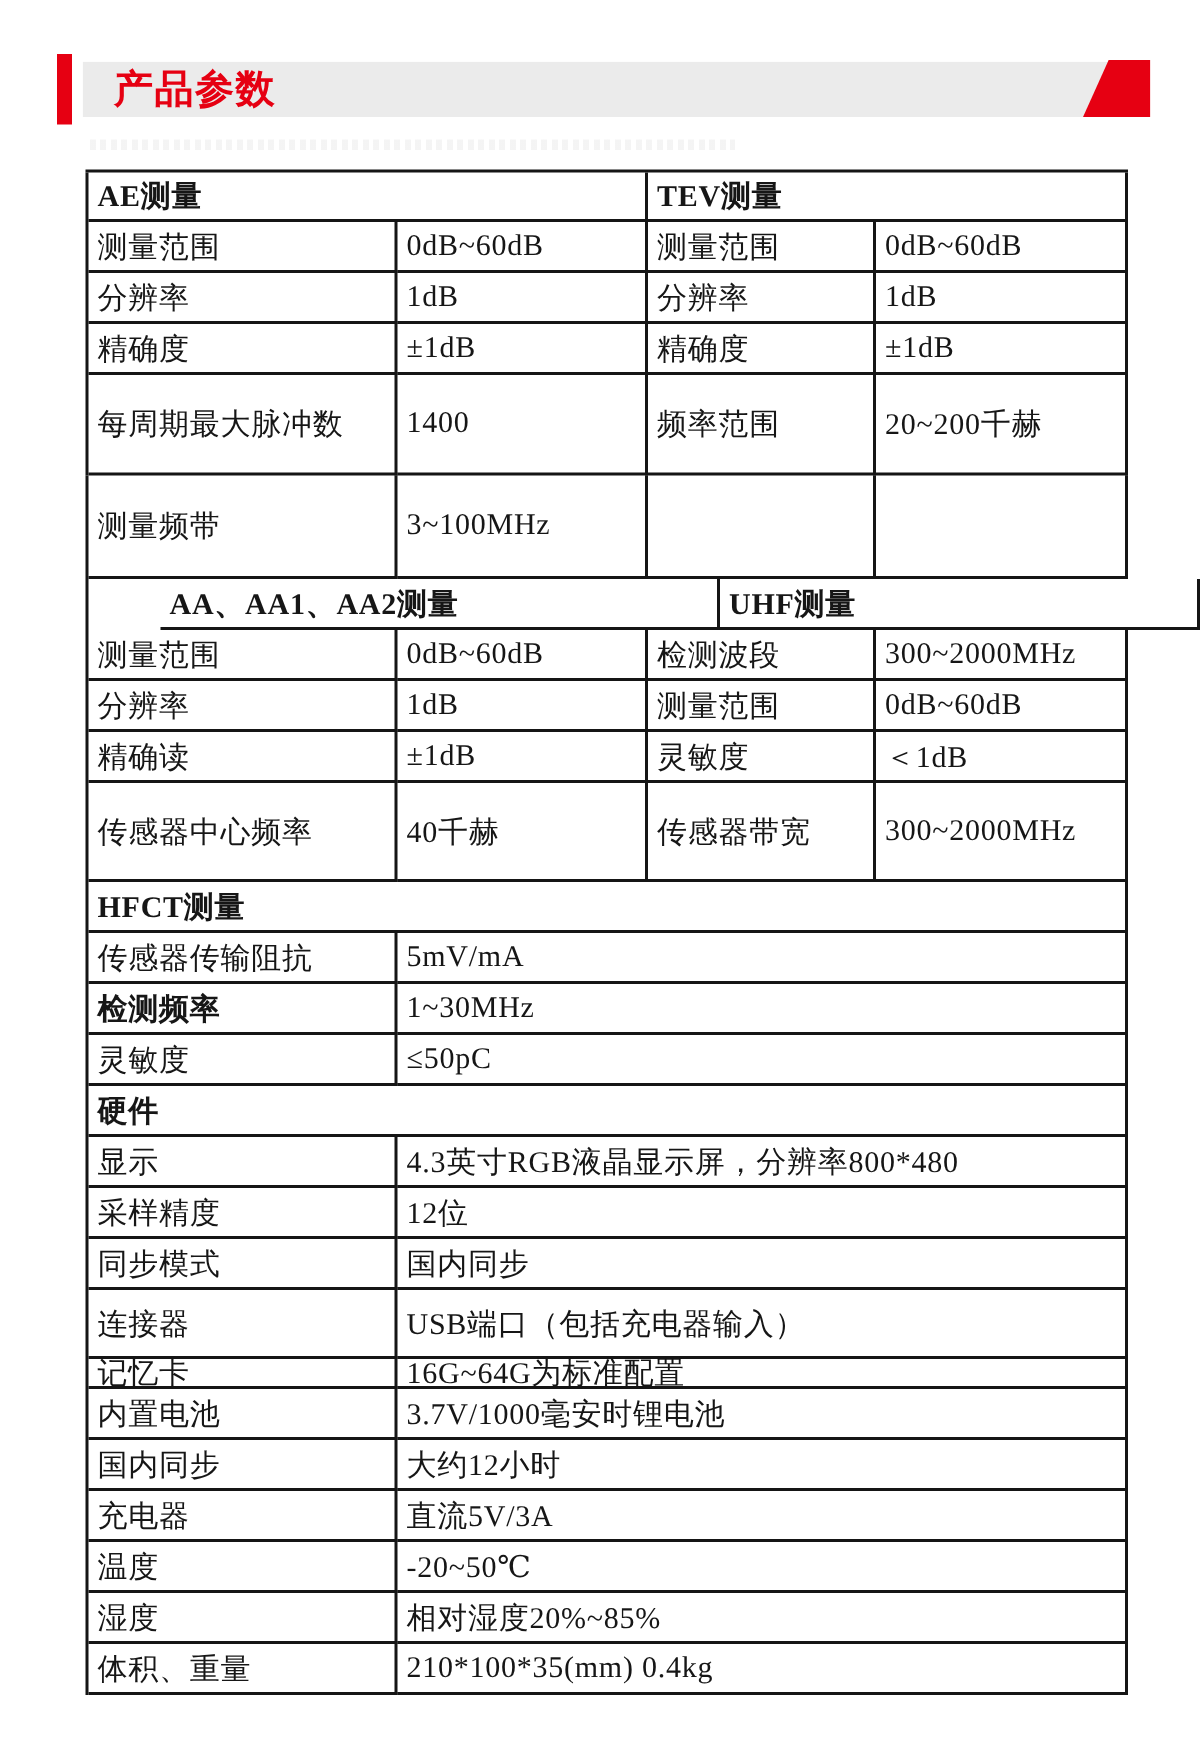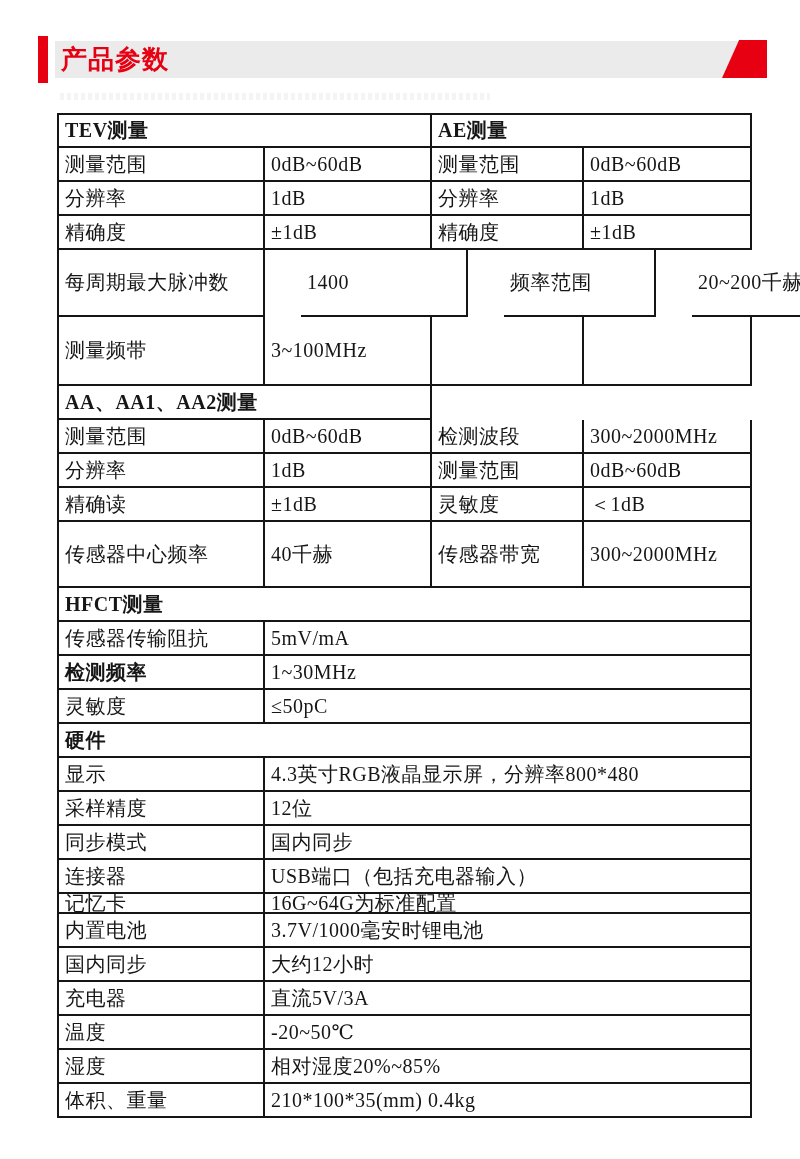--- a/index.html
+++ b/index.html
@@ -17,21 +17,21 @@
   }
   .hdr-banner{
     position:absolute;left:55px;top:41px;width:684px;height:37px;
     background:#ebebeb;
     clip-path:polygon(0 0,100% 0,calc(100% - 17px) 100%,0 100%);
     display:flex;align-items:center;
   }
   .hdr-title{
     font-family:"Liberation Sans","DejaVu Sans",sans-serif;
     font-weight:700;font-size:26px;color:var(--red);
-    padding-left:6px;letter-spacing:1px;
+    padding-left:21px;letter-spacing:1px;
   }
   .hdr-parallelogram{
     position:absolute;left:722px;top:40px;width:45px;height:38px;
     background:var(--red);
     clip-path:polygon(38% 0,100% 0,100% 100%,0 100%);
   }
   
   .watermark{
     position:absolute;left:60px;top:93px;width:430px;height:7px;
     background:repeating-linear-gradient(90deg,#f3f3f3 0 4px,#ffffff 4px 7px);
@@ -69,55 +69,56 @@
   <div class="hdr-accent-bar"></div>
   <div class="hdr-banner">
     <span class="hdr-title">产品参数</span>
   </div>
   <div class="hdr-parallelogram"></div>
 
   <div class="watermark"></div>
 
   <div class="spec-table">
       <div class="t-row" style="grid-template-columns: 206px 167px 152px 168px; height: 33px;">
+        <div class="cell bold" style="grid-column: span 2;">AE测量</div>
         <div class="cell bold" style="grid-column: span 2;">TEV测量</div>
-        <div class="cell bold" style="grid-column: span 2;">AE测量</div>
       </div>
       <div class="t-row" style="grid-template-columns: 206px 167px 152px 168px; height: 34px;">
         <div class="cell">测量范围</div>
         <div class="cell">0dB~60dB</div>
         <div class="cell">测量范围</div>
         <div class="cell">0dB~60dB</div>
       </div>
       <div class="t-row" style="grid-template-columns: 206px 167px 152px 168px; height: 34px;">
         <div class="cell">分辨率</div>
         <div class="cell">1dB</div>
         <div class="cell">分辨率</div>
         <div class="cell">1dB</div>
       </div>
       <div class="t-row" style="grid-template-columns: 206px 167px 152px 168px; height: 34px;">
         <div class="cell">精确度</div>
         <div class="cell">±1dB</div>
         <div class="cell">精确度</div>
         <div class="cell">±1dB</div>
       </div>
-      <div class="t-row" style="grid-template-columns: 206px 167px 152px 168px; height: 67px; gap: 36px;">
+      <div class="t-row" style="grid-template-columns: 206px 167px 152px 168px; height: 67px;">
         <div class="cell">每周期最大脉冲数</div>
         <div class="cell">1400</div>
         <div class="cell">频率范围</div>
         <div class="cell">20~200千赫</div>
       </div>
       <div class="t-row" style="grid-template-columns: 206px 167px 152px 168px; height: 69px;">
         <div class="cell">测量频带</div>
         <div class="cell">3~100MHz</div>
         <div class="cell"></div>
         <div class="cell"></div>
       </div>
-      <div class="t-row" style="grid-template-columns: 206px 167px 152px 168px; height: 34px;">
+      <div class="t-row" style="grid-template-columns: 206px 167px 152px 168px; height: 34px; padding-left: 48px;">
         <div class="cell bold" style="grid-column: span 2;">AA、AA1、AA2测量</div>
+        <div class="cell bold" style="grid-column: span 2;">UHF测量</div>
       </div>
       <div class="t-row" style="grid-template-columns: 206px 167px 152px 168px; height: 34px;">
         <div class="cell">测量范围</div>
         <div class="cell">0dB~60dB</div>
         <div class="cell">检测波段</div>
         <div class="cell">300~2000MHz</div>
       </div>
       <div class="t-row" style="grid-template-columns: 206px 167px 152px 168px; height: 34px;">
         <div class="cell">分辨率</div>
         <div class="cell">1dB</div>
@@ -159,21 +160,21 @@
         <div class="cell" style="grid-column: span 3;">4.3英寸RGB液晶显示屏，分辨率800*480</div>
       </div>
       <div class="t-row" style="grid-template-columns: 206px 167px 152px 168px; height: 34px;">
         <div class="cell">采样精度</div>
         <div class="cell" style="grid-column: span 3;">12位</div>
       </div>
       <div class="t-row" style="grid-template-columns: 206px 167px 152px 168px; height: 34px;">
         <div class="cell">同步模式</div>
         <div class="cell" style="grid-column: span 3; text-align: center;">国内同步</div>
       </div>
-      <div class="t-row" style="grid-template-columns: 206px 167px 152px 168px; height: 34px;">
+      <div class="t-row" style="grid-template-columns: 206px 167px 152px 168px; height: 46px;">
         <div class="cell">连接器</div>
         <div class="cell" style="grid-column: span 3;">USB端口（包括充电器输入）</div>
       </div>
       <div class="t-row" style="grid-template-columns: 206px 167px 152px 168px; height: 20px;">
         <div class="cell">记忆卡</div>
         <div class="cell" style="grid-column: span 3;">16G~64G为标准配置</div>
       </div>
       <div class="t-row" style="grid-template-columns: 206px 167px 152px 168px; height: 34px;">
         <div class="cell">内置电池</div>
         <div class="cell" style="grid-column: span 3;">3.7V/1000毫安时锂电池</div>

